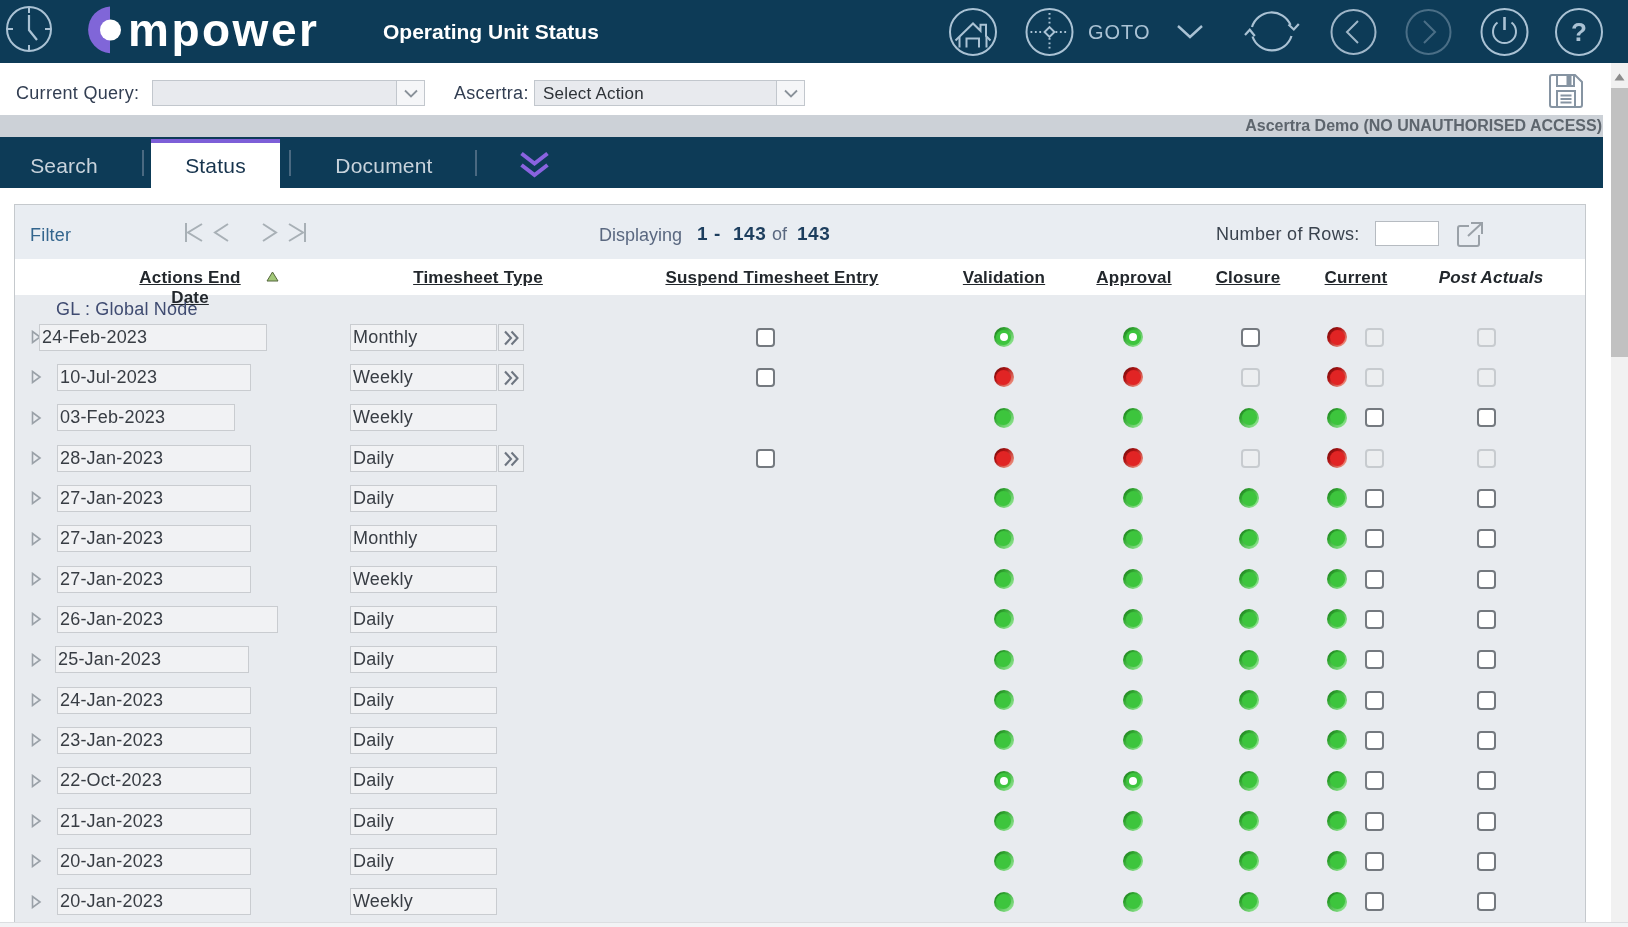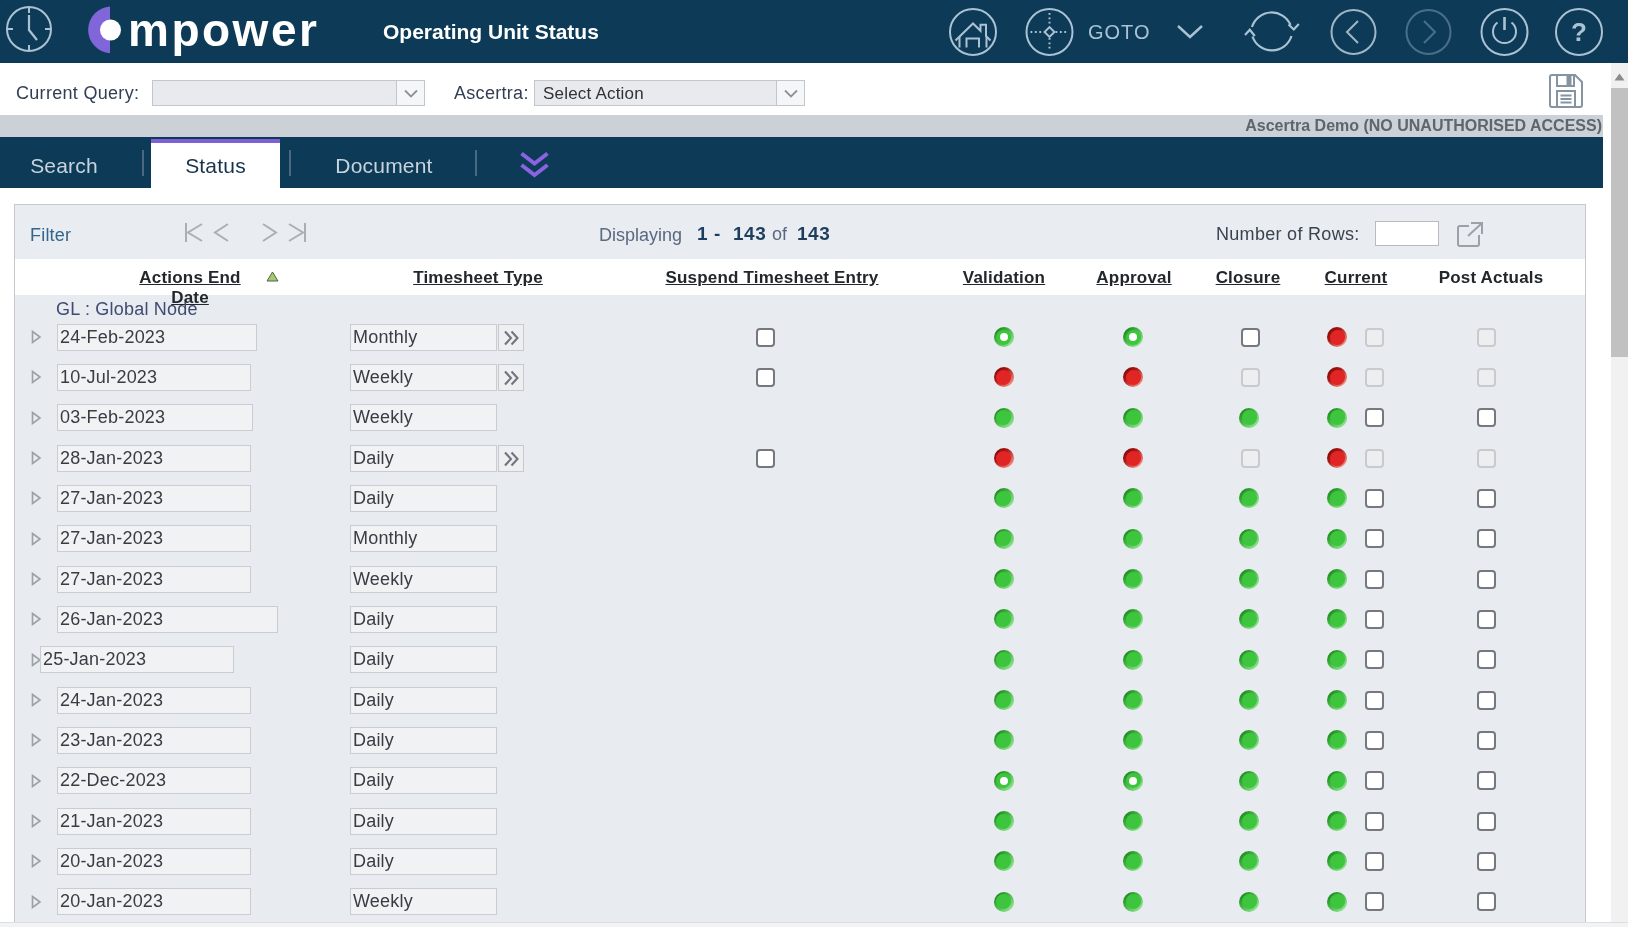--- a/index.html
+++ b/index.html
@@ -30,21 +30,21 @@
 .tabsep { position:absolute; top:150px; width:2px; height:26px; background:#4a6981; }
 .activetab { position:absolute; left:151px; top:139px; width:129px; height:53px; background:#fff;
   border-top:4px solid #7d5fd8; color:#16334d; font-size:21px; letter-spacing:0.2px; line-height:46px; text-align:center; }
 
 
 .panel { position:absolute; left:14px; top:204px; width:1572px; height:723px; background:#e8ebef;
   border:1px solid #c5c9cd; border-bottom:none; }
 .filterbar { position:absolute; left:0; top:0; width:1570px; height:55px; background:#e9edf2; }
 .thead { position:absolute; left:0; top:55px; width:1570px; height:36px; background:#fff; }
 .th { position:absolute; top:8px; color:#22272c; font-size:17px; letter-spacing:0.2px; font-weight:bold; text-decoration:underline; text-align:center; }
-.th.nou { text-decoration:none; }
+.th.nou { text-decoration:none;font-style:italic; }
 .grouprow { position:absolute; left:42px; top:95px; color:#3f4b71; font-size:18px; letter-spacing:0.2px; }
 
 
 .ibox { position:absolute; height:27px; background:#f1f2f4; border:1px solid #c9ccd0;
   font-size:18px; letter-spacing:0.2px; color:#383d44; line-height:25px; padding-left:2px; }
 .more { position:absolute; width:26px; height:27px; background:#edeff1; border:1px solid #c6c9cd; text-align:center; }
 .tri { position:absolute; }
 .led { position:absolute; width:20px; height:20px; border-radius:50%; }
 .led::before { content:''; position:absolute; inset:2.5px; border-radius:50%; }
 .led.g, .led.gh { background:linear-gradient(135deg, #166e16 0%, #32a832 32%, #a4f2a4 100%); }
@@ -193,21 +193,21 @@
 <div class="th" style="left:962px;top:268px;width:84px">Validation</div>
 <div class="th" style="left:1096px;top:268px;width:76px">Approval</div>
 <div class="th" style="left:1215px;top:268px;width:66px">Closure</div>
 <div class="th" style="left:1323px;top:268px;width:66px">Current</div>
 <div class="th nou" style="left:1438px;top:268px;width:106px">Post Actuals</div>
 
 <div class="grouprow" style="left:56px;top:299px">GL : Global Node</div>
 <svg class="tri" style="left:31px;top:330.1px" width="11" height="14" viewBox="0 0 11 14">
     <path d="M1.5 1.5 L9 7 L1.5 12.5 Z" fill="none" stroke="#9aa1a8" stroke-width="1.6"></path>
   </svg>
-<div class="ibox" style="left:57px;top:323.6px;width:200px">24-Feb-2023</div>
+<div class="ibox" style="left:39px;top:323.6px;width:228px">24-Feb-2023</div>
 <div class="ibox" style="left:350px;top:323.6px;width:147px">Monthly</div>
 <div class="more" style="left:498px;top:323.6px"><svg width="17" height="16" viewBox="0 0 17 16" style="margin-top:5px">
       <path d="M2 1.5 L8 8 L2 14.5 M8.5 1.5 L14.5 8 L8.5 14.5" fill="none" stroke="#6e7681" stroke-width="2.1"></path>
     </svg></div>
 <div class="cb" style="left:755.5px;top:327.6px"></div>
 <div class="led gh" style="left:993.5px;top:327.1px"></div>
 <div class="led gh" style="left:1123px;top:327.1px"></div>
 <div class="cb" style="left:1240.5px;top:327.6px"></div>
 <div class="led r" style="left:1327px;top:327.1px"></div>
 <div class="cbd" style="left:1364.5px;top:327.6px"></div>
@@ -223,21 +223,21 @@
 <div class="cb" style="left:755.5px;top:367.93px"></div>
 <div class="led r" style="left:993.5px;top:367.43px"></div>
 <div class="led r" style="left:1123px;top:367.43px"></div>
 <div class="cbd" style="left:1240.5px;top:367.93px"></div>
 <div class="led r" style="left:1327px;top:367.43px"></div>
 <div class="cbd" style="left:1364.5px;top:367.93px"></div>
 <div class="cbd" style="left:1476.5px;top:367.93px"></div>
 <svg class="tri" style="left:31px;top:410.76px" width="11" height="14" viewBox="0 0 11 14">
     <path d="M1.5 1.5 L9 7 L1.5 12.5 Z" fill="none" stroke="#9aa1a8" stroke-width="1.6"></path>
   </svg>
-<div class="ibox" style="left:57px;top:404.26px;width:196px">03-Feb-2023</div>
+<div class="ibox" style="left:57px;top:404.26px;width:178px">03-Feb-2023</div>
 <div class="ibox" style="left:350px;top:404.26px;width:147px">Weekly</div>
 <div class="led g" style="left:993.5px;top:407.76px"></div>
 <div class="led g" style="left:1123px;top:407.76px"></div>
 <div class="led g" style="left:1239px;top:407.76px"></div>
 <div class="led g" style="left:1327px;top:407.76px"></div>
 <div class="cb" style="left:1364.5px;top:408.26px"></div>
 <div class="cb" style="left:1476.5px;top:408.26px"></div>
 <svg class="tri" style="left:31px;top:451.09000000000003px" width="11" height="14" viewBox="0 0 11 14">
     <path d="M1.5 1.5 L9 7 L1.5 12.5 Z" fill="none" stroke="#9aa1a8" stroke-width="1.6"></path>
   </svg>
@@ -293,21 +293,21 @@
 <div class="ibox" style="left:350px;top:605.9100000000001px;width:147px">Daily</div>
 <div class="led g" style="left:993.5px;top:609.4100000000001px"></div>
 <div class="led g" style="left:1123px;top:609.4100000000001px"></div>
 <div class="led g" style="left:1239px;top:609.4100000000001px"></div>
 <div class="led g" style="left:1327px;top:609.4100000000001px"></div>
 <div class="cb" style="left:1364.5px;top:609.9100000000001px"></div>
 <div class="cb" style="left:1476.5px;top:609.9100000000001px"></div>
 <svg class="tri" style="left:31px;top:652.74px" width="11" height="14" viewBox="0 0 11 14">
     <path d="M1.5 1.5 L9 7 L1.5 12.5 Z" fill="none" stroke="#9aa1a8" stroke-width="1.6"></path>
   </svg>
-<div class="ibox" style="left:40px;top:646.24px;width:194px">25-Jan-2023</div>
+<div class="ibox" style="left:55px;top:646.24px;width:194px">25-Jan-2023</div>
 <div class="ibox" style="left:350px;top:646.24px;width:147px">Daily</div>
 <div class="led g" style="left:993.5px;top:649.74px"></div>
 <div class="led g" style="left:1123px;top:649.74px"></div>
 <div class="led g" style="left:1239px;top:649.74px"></div>
 <div class="led g" style="left:1327px;top:649.74px"></div>
 <div class="cb" style="left:1364.5px;top:650.24px"></div>
 <div class="cb" style="left:1476.5px;top:650.24px"></div>
 <svg class="tri" style="left:31px;top:693.0699999999999px" width="11" height="14" viewBox="0 0 11 14">
     <path d="M1.5 1.5 L9 7 L1.5 12.5 Z" fill="none" stroke="#9aa1a8" stroke-width="1.6"></path>
   </svg>
@@ -326,21 +326,21 @@
 <div class="ibox" style="left:350px;top:726.9px;width:147px">Daily</div>
 <div class="led g" style="left:993.5px;top:730.4px"></div>
 <div class="led g" style="left:1123px;top:730.4px"></div>
 <div class="led g" style="left:1239px;top:730.4px"></div>
 <div class="led g" style="left:1327px;top:730.4px"></div>
 <div class="cb" style="left:1364.5px;top:730.9px"></div>
 <div class="cb" style="left:1476.5px;top:730.9px"></div>
 <svg class="tri" style="left:31px;top:773.73px" width="11" height="14" viewBox="0 0 11 14">
     <path d="M1.5 1.5 L9 7 L1.5 12.5 Z" fill="none" stroke="#9aa1a8" stroke-width="1.6"></path>
   </svg>
-<div class="ibox" style="left:57px;top:767.23px;width:194px">22-Dec-2023</div>
+<div class="ibox" style="left:57px;top:767.23px;width:194px">22-Oct-2023</div>
 <div class="ibox" style="left:350px;top:767.23px;width:147px">Daily</div>
 <div class="led gh" style="left:993.5px;top:770.73px"></div>
 <div class="led gh" style="left:1123px;top:770.73px"></div>
 <div class="led g" style="left:1239px;top:770.73px"></div>
 <div class="led g" style="left:1327px;top:770.73px"></div>
 <div class="cb" style="left:1364.5px;top:771.23px"></div>
 <div class="cb" style="left:1476.5px;top:771.23px"></div>
 <svg class="tri" style="left:31px;top:814.06px" width="11" height="14" viewBox="0 0 11 14">
     <path d="M1.5 1.5 L9 7 L1.5 12.5 Z" fill="none" stroke="#9aa1a8" stroke-width="1.6"></path>
   </svg>

